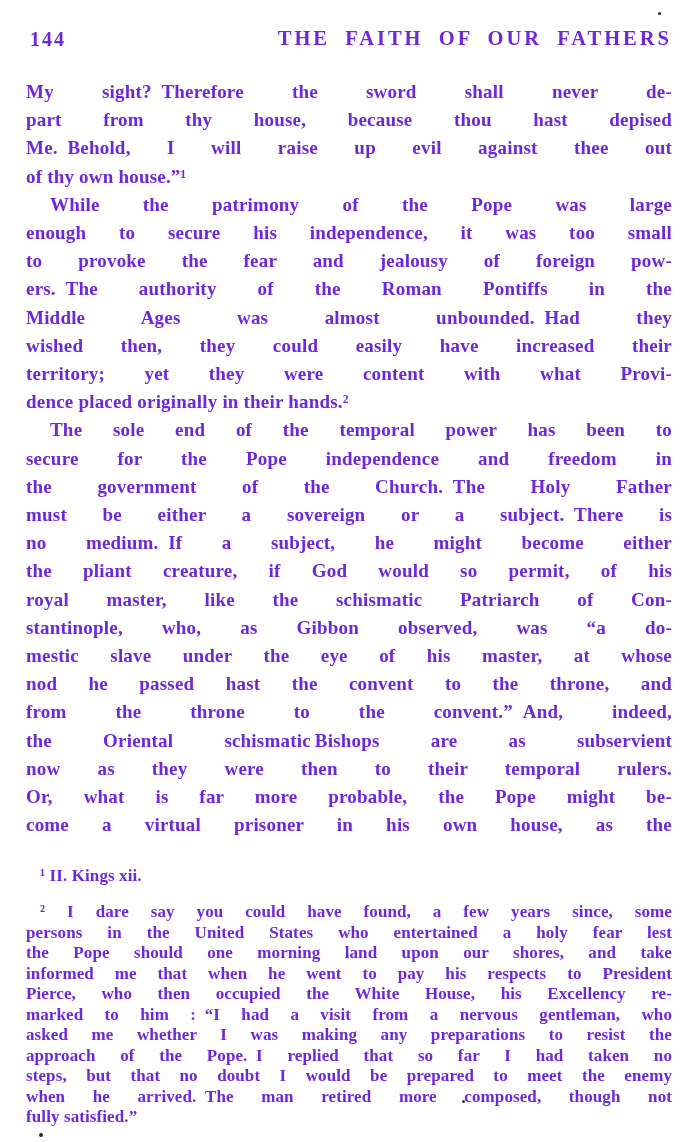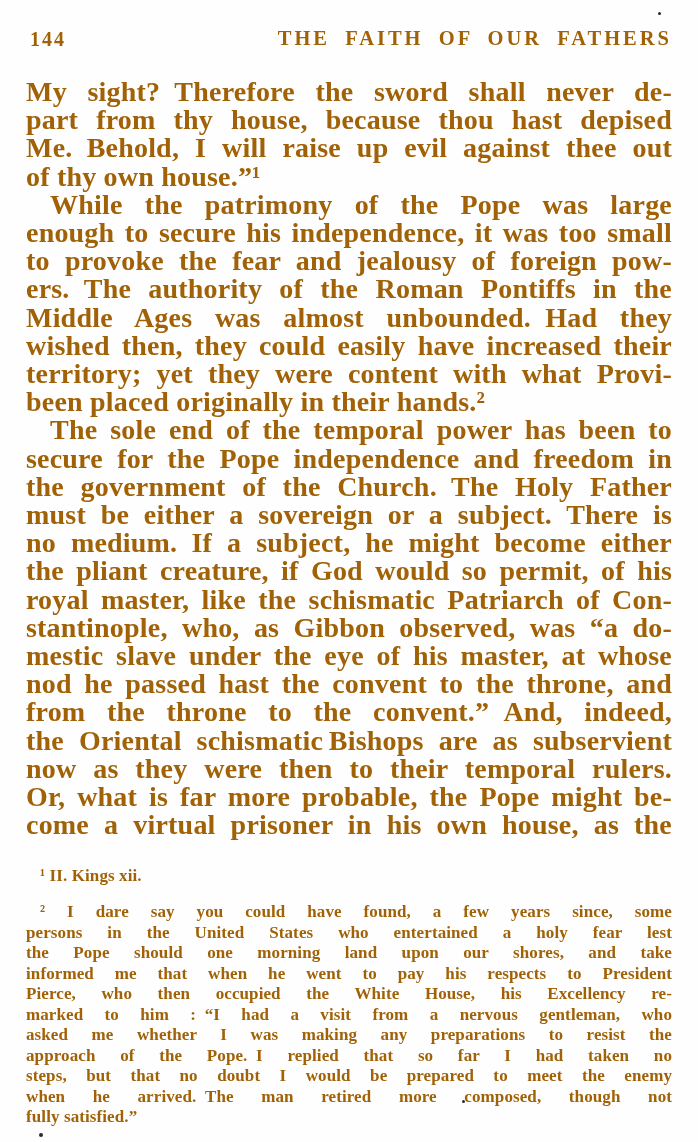--- a/index.html
+++ b/index.html
@@ -7,21 +7,21 @@
     padding: 0;
     background: #e8e8e8;
   }
   .page {
     position: relative;
     width: 698px;
     height: 1142px;
     background: #fefefe;
     overflow: hidden;
     font-family: "Liberation Serif", "DejaVu Serif", serif;
-    color: #a16207;
+    color: #6d28d9;
   }
   .header {
     position: absolute;
     left: 26px;
     right: 26px;
     top: 27px;
     height: 26px;
   }
   .pagenum {
     position: absolute;
@@ -37,21 +37,21 @@
     font-weight: 700;
     letter-spacing: 3px;
     word-spacing: 7px;
     white-space: nowrap;
   }
   .body-text {
     position: absolute;
     left: 26px;
     top: 78px;
     width: 646px;
-    font-size: 28px;
+    font-size: 19px;
     line-height: 28.2px;
     font-weight: 700;
     letter-spacing: 0.2px;
   }
   .footnotes {
     position: absolute;
     left: 26px;
     top: 866px;
     width: 646px;
     font-size: 17px;
@@ -99,21 +99,21 @@
         <div class="tline endline">of thy own house.”¹</div>
       </div>
       <div class="para">
         <div class="tline indent">While the patrimony of the Pope was large</div>
         <div class="tline">enough to secure his independence, it was too small</div>
         <div class="tline">to provoke the fear and jealousy of foreign pow-</div>
         <div class="tline">ers. The authority of the Roman Pontiffs in the</div>
         <div class="tline">Middle Ages was almost unbounded. Had they</div>
         <div class="tline">wished then, they could easily have increased their</div>
         <div class="tline">territory; yet they were content with what Provi-</div>
-        <div class="tline endline">been placed originally in their hands.²</div>
+        <div class="tline endline">dence placed originally in their hands.²</div>
       </div>
       <div class="para">
         <div class="tline indent">The sole end of the temporal power has been to</div>
         <div class="tline">secure for the Pope independence and freedom in</div>
         <div class="tline">the government of the Church. The Holy Father</div>
         <div class="tline">must be either a sovereign or a subject. There is</div>
         <div class="tline">no medium. If a subject, he might become either</div>
         <div class="tline">the pliant creature, if God would so permit, of his</div>
         <div class="tline">royal master, like the schismatic Patriarch of Con-</div>
         <div class="tline">stantinople, who, as Gibbon observed, was “a do-</div>

